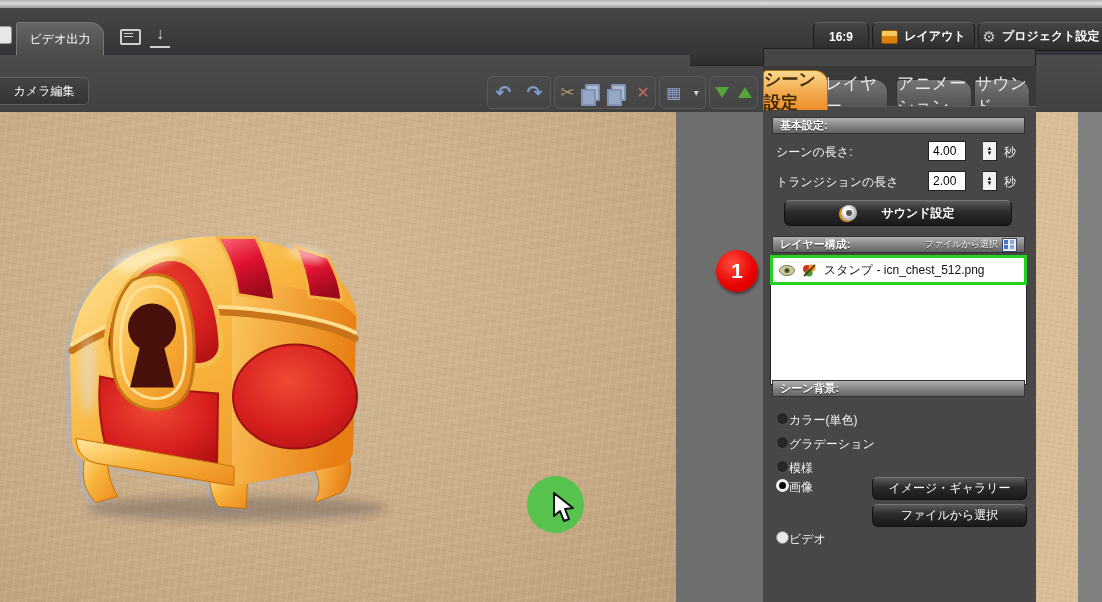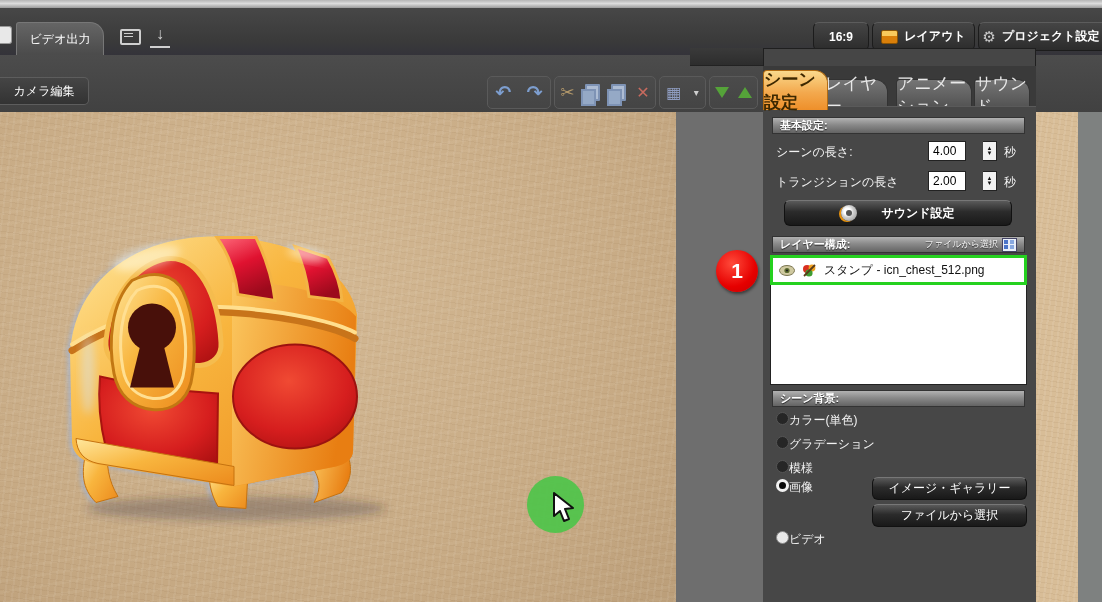--- a/index.html
+++ b/index.html
@@ -70,21 +70,21 @@
   .ptabs{left:763px;top:66px;width:273px;height:44px;background:#3a3a3a;}
   .ptab{position:absolute;bottom:0;height:31px;border-radius:4px 13px 0 0;display:flex;align-items:center;justify-content:center;
         font-size:17px;color:#e9e9e9;background:linear-gradient(#757575,#4f4f4f);border:1px solid #333;border-bottom:none;box-sizing:border-box;}
   .ptab.active{height:40px;background:linear-gradient(#fad98c,#f3a94e 55%,#ee8f2a);color:#3d2800;font-weight:bold;border-color:#b36c12;z-index:3;}
   .pt0{left:0px;width:65px;} .pt1{left:61px;width:64px;} .pt2{left:133px;width:76px;} .pt3{left:211px;width:56px;}
   .pbody{left:763px;top:106px;width:273px;height:496px;background:#474747;border-top:1px solid #5a5a5a;}
 
   .hdr{left:772px;width:253px;height:17px;background:linear-gradient(#b2b2b2,#8a8a8a 45%,#636363);
        border:1px solid #333;box-sizing:border-box;color:#fff;font-size:11px;font-weight:bold;
        display:flex;align-items:center;padding:0 7px;text-shadow:0 1px 1px #222;}
-  .h-basic{top:117px;} .h-layers{top:236px;justify-content:space-between;} .h-bg{top:390px;}
+  .h-basic{top:117px;} .h-layers{top:236px;justify-content:space-between;} .h-bg{top:380px;}
   .thumbs-lbl{font-size:9px;font-weight:normal;}
   .thumbs-ico{width:13px;height:12px;background:#e8eef8;border:1px solid #446;display:inline-block;margin-left:4px;position:relative;}
   .thumbs-ico:after{content:"";position:absolute;left:1px;top:1px;width:4px;height:4px;background:#4a74c9;box-shadow:0 5px 0 #4a74c9,6px 0 0 #88a8e0,6px 5px 0 #88a8e0;}
 
   .lbl{color:#f2f2f2;font-size:12px;}
   .l-scene{left:776px;top:144px;} .l-trans{left:776px;top:174px;}
   .numbox{width:38px;height:20px;background:#fff;border:1px solid #222;box-sizing:border-box;color:#000;font-size:12px;line-height:18px;padding-left:4px;}
   .n1{left:928px;top:141px;} .n2{left:928px;top:171px;}
   .spin{width:14px;height:20px;background:#f2f2f2;border:1px solid #222;border-left:none;box-sizing:border-box;
         display:flex;flex-direction:column;align-items:center;justify-content:center;color:#111;font-size:6px;line-height:5px;}

